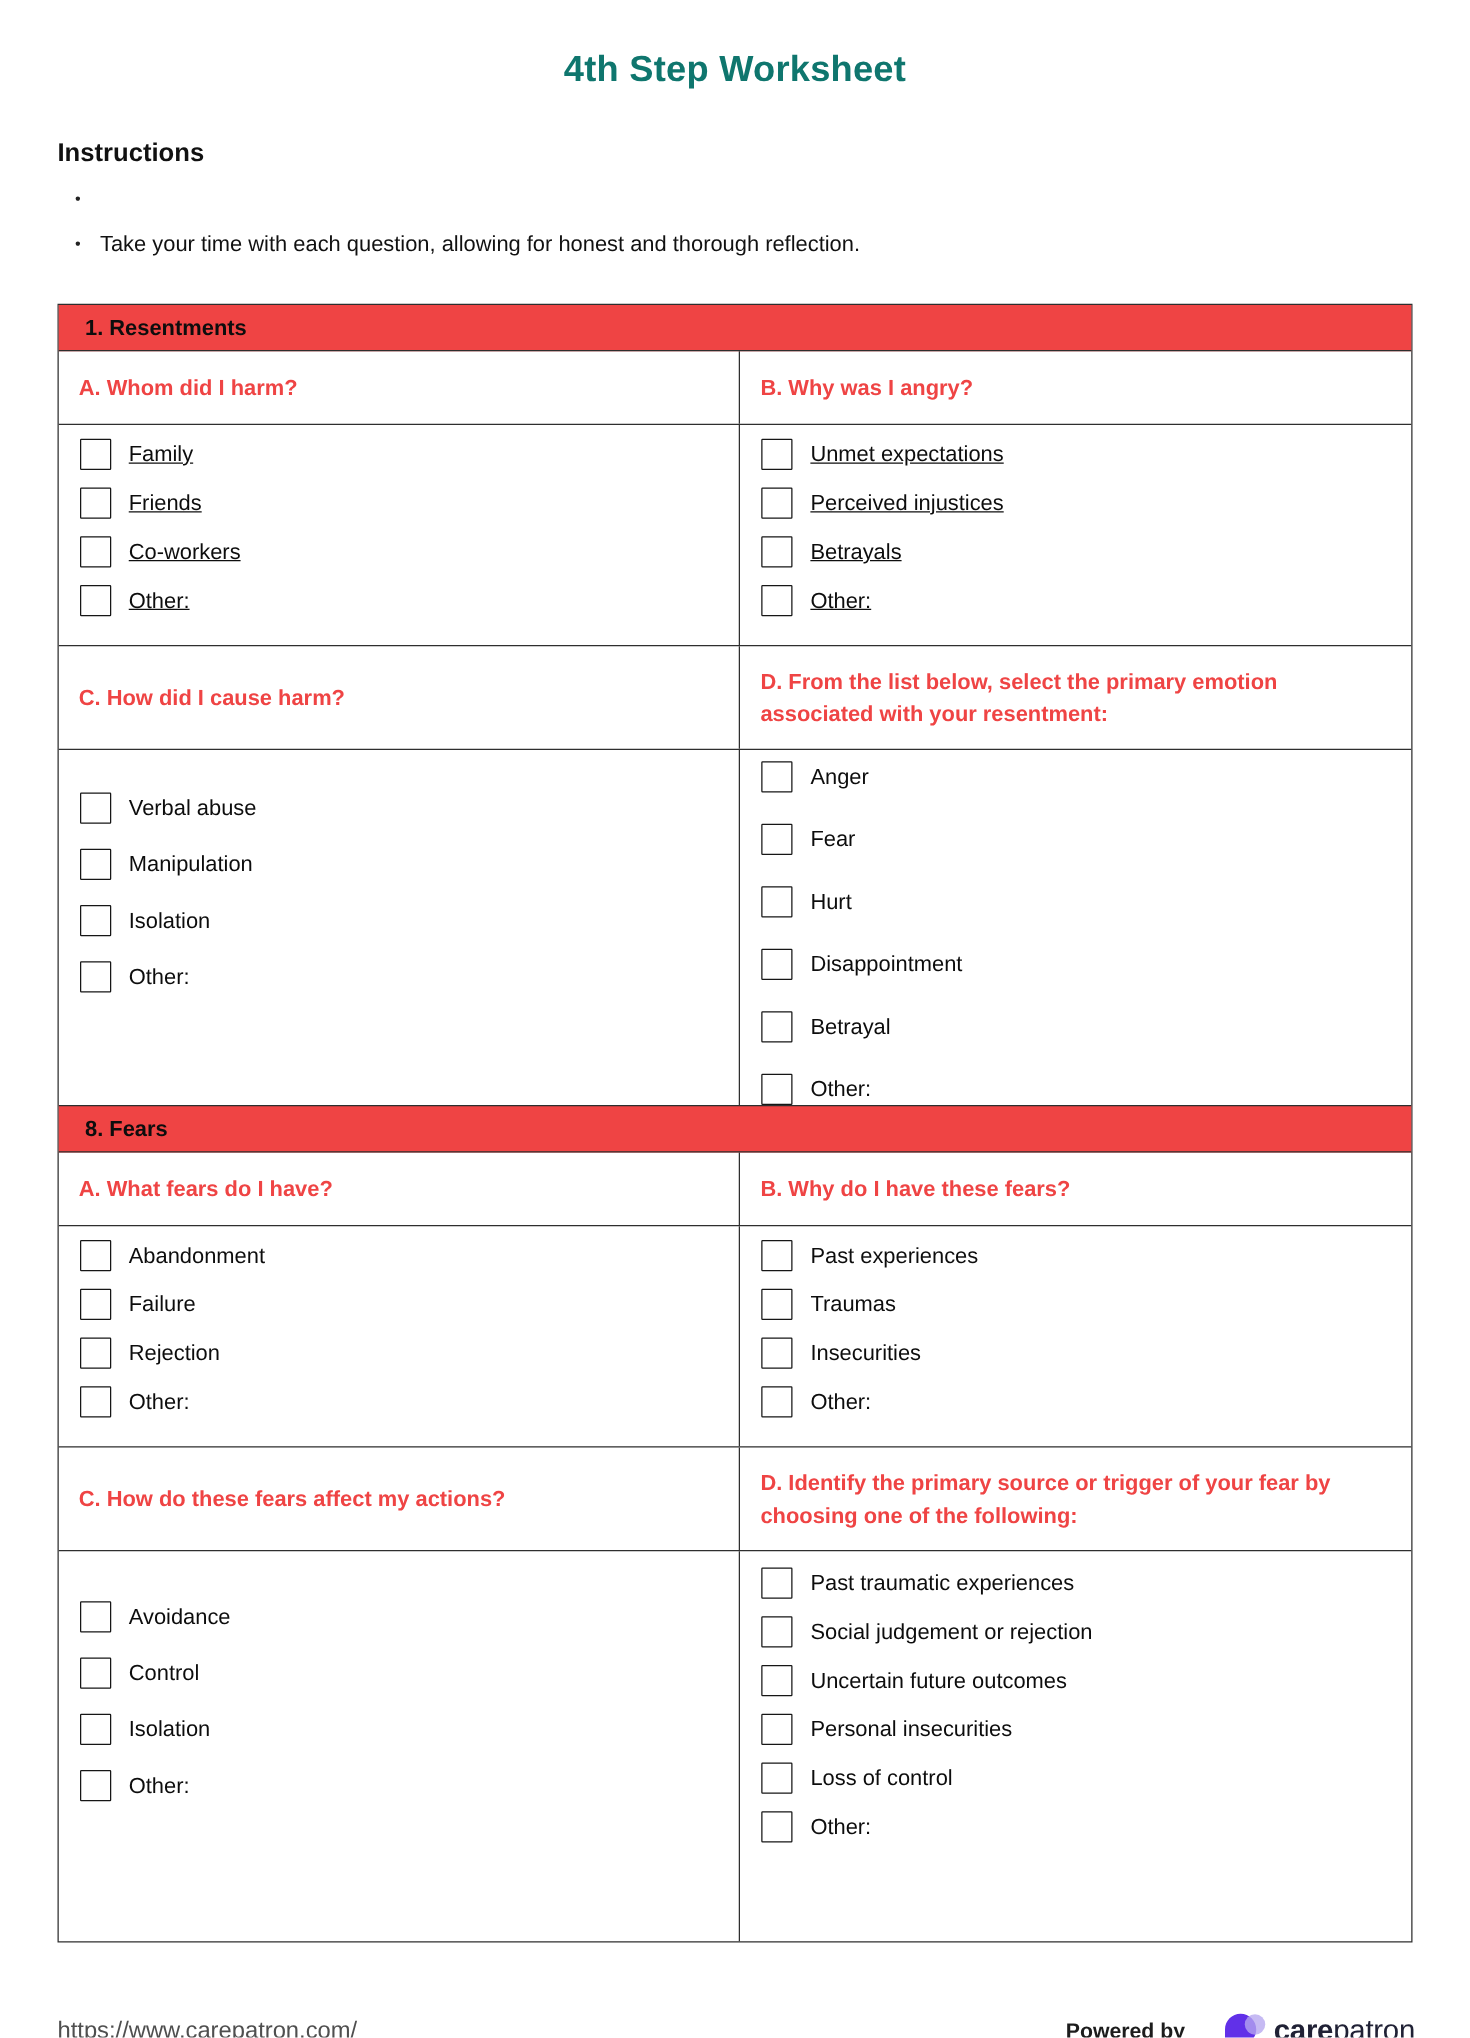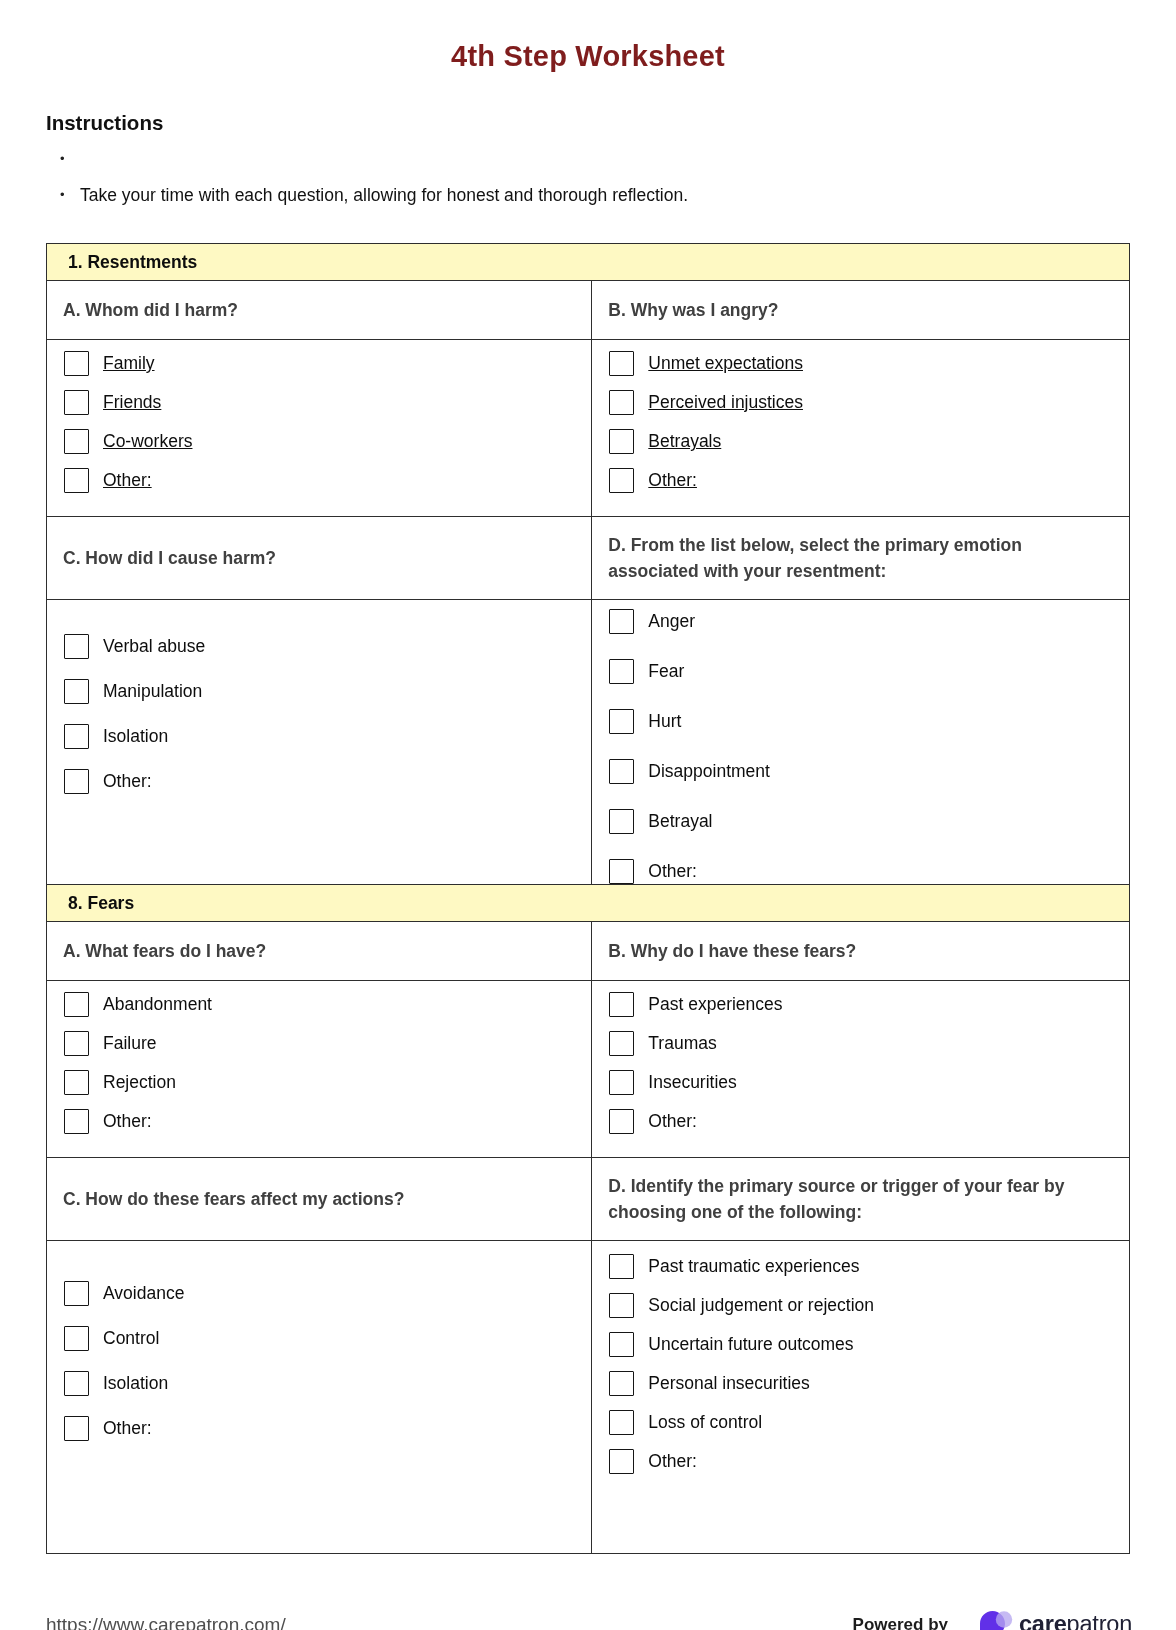--- a/index.html
+++ b/index.html
@@ -6,42 +6,42 @@
   body{
     width:1176px;height:1630px;
     font-family:"Liberation Sans",sans-serif;
     color:#0f0f0f;
     position:relative;
     overflow:hidden;
   }
   .page{position:relative;width:1176px;height:1630px;box-sizing:border-box;padding:0 46px;}
   h1.title{
     margin:40px 0 0 0;text-align:center;
-    font-size:29px;font-weight:bold;color:#7f1d1d;letter-spacing:0.2px;
+    font-size:29px;font-weight:bold;color:#0f766e;letter-spacing:0.2px;
   }
   h2.instructions-heading{margin:38px 0 0 0;font-size:20.5px;font-weight:bold;color:#111;}
   ul.instructions-list{list-style:none;margin:18px 0 0 0;padding:0;}
   ul.instructions-list li{display:flex;align-items:baseline;margin-bottom:17px;font-size:17.5px;color:#111;}
   .bullet{flex:none;width:12px;margin-left:14px;margin-right:8px;font-size:13px;position:relative;top:-2px;color:#222;}
 
   .form-table{margin-top:37px;border:1.5px solid #2e2e2e;}
   .section-bar{
-    background:#fef9c3;
+    background:#ef4444;
     border-bottom:1px solid #2e2e2e;
     padding:7px 21px 6px 21px;
     font-size:17.5px;font-weight:bold;color:#0d0d0d;
     min-height:23px;display:flex;align-items:center;
   }
   .section-bar.bt{border-top:1px solid #2e2e2e;}
   .row{display:flex;}
   .row.bt{border-top:1px solid #2e2e2e;}
   .cell{box-sizing:border-box;}
   .cell.left{width:50.4%;border-right:1px solid #2e2e2e;}
   .cell.right{width:49.6%;}
-  .qcell{display:flex;align-items:center;padding:8px 18px 8px 16px;font-size:17.5px;font-weight:bold;line-height:1.5;color:#404040;}
+  .qcell{display:flex;align-items:center;padding:8px 18px 8px 16px;font-size:17.5px;font-weight:bold;line-height:1.5;color:#ef4444;}
   .h-qab{min-height:58px;}
   .h-oab{min-height:176px;}
   .h-qcd{min-height:82px;}
   .h-ocd1{min-height:254px;}
   .h-ocd2{min-height:312px;}
   .ocell{display:flex;flex-direction:column;padding-left:17px;padding-right:10px;}
   .pad-s1ab{padding-top:11px;gap:14px;text-decoration:underline;}
   .pad-s1c{padding-top:34px;gap:20px;}
   .pad-s1d{padding-top:9px;gap:25px;}
   .pad-s2ab{padding-top:11px;gap:14px;}

